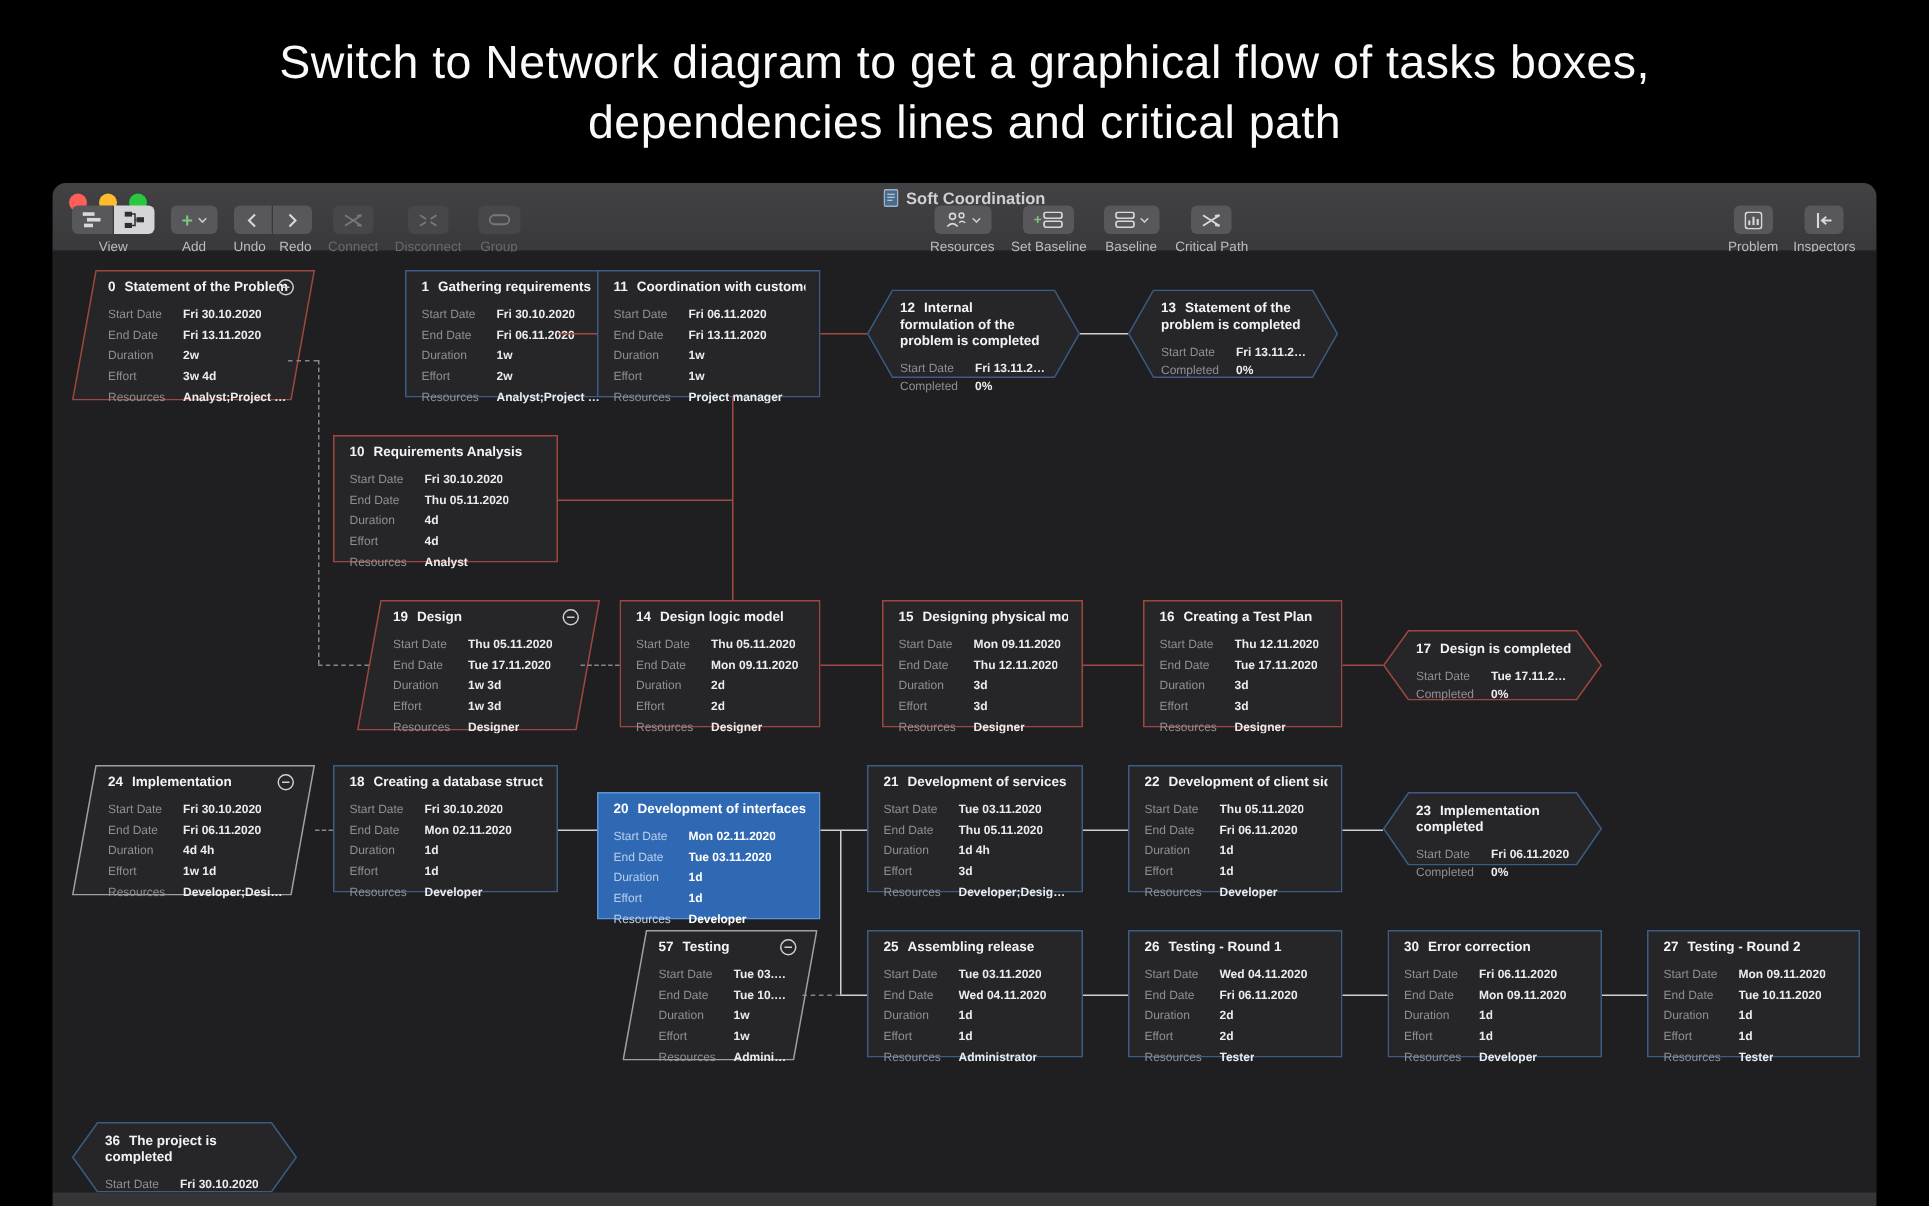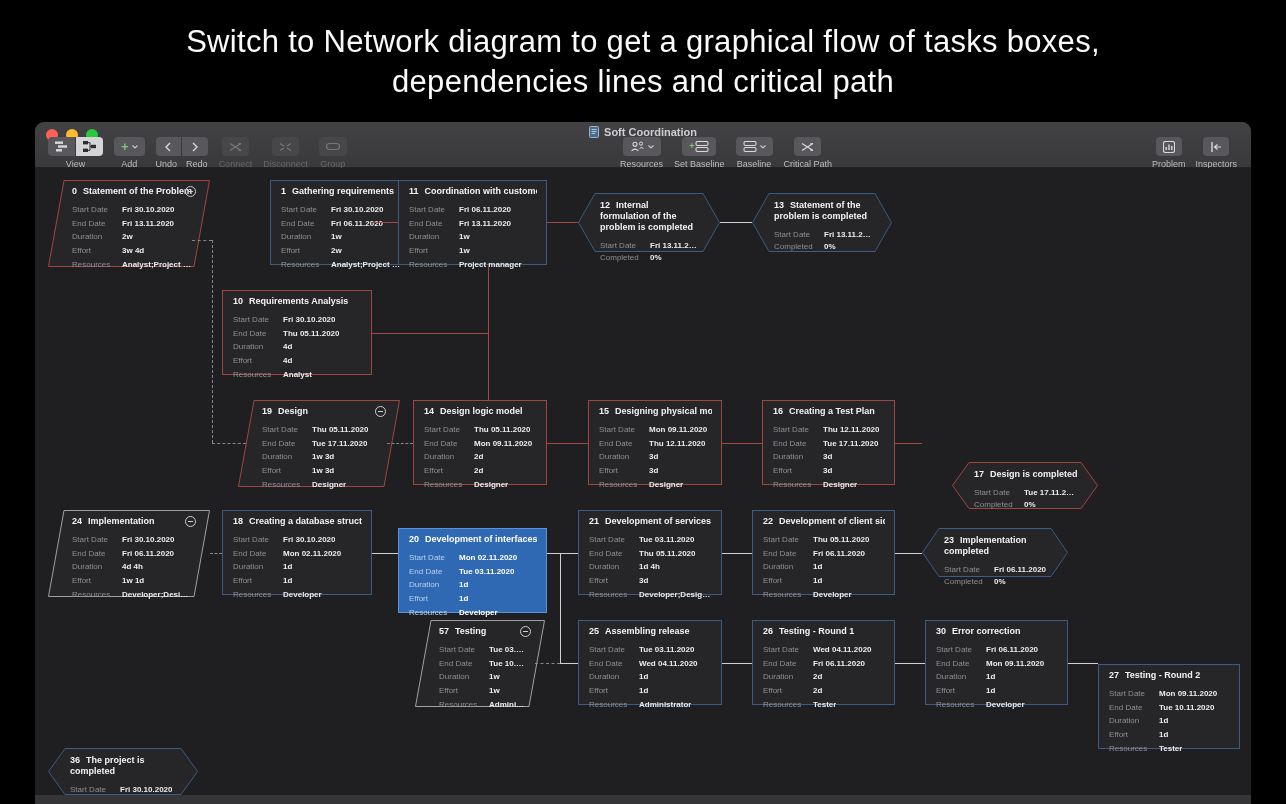--- a/index.html
+++ b/index.html
@@ -482,21 +482,21 @@
           <div class="nrow">
             <span class="nlabel">Effort</span>
             <span class="nvalue">3d</span>
           </div>
           <div class="nrow">
             <span class="nlabel">Resources</span>
             <span class="nvalue">Designer</span>
           </div>
         </div>
       </div>
-      <div class="node hex" style="left: 917px; top: 252px; width: 146px; height: 47px; margin-top: 42px;">
+      <div class="node hex" style="left: 887px; top: 252px; width: 146px; height: 47px;">
         <svg class="shape" width="146" height="47">
           <polygon points="17,0.5 129,0.5 145.5,23.5 129,46.5 17,46.5 0.5,23.5" fill="#262628" stroke="#a04641"></polygon>
         </svg>
         <div class="ncontent">
           <div class="ntitle"><span class="nid">17</span>Design is completed</div>
           <div class="nrow">
             <span class="nlabel">Start Date</span>
             <span class="nvalue">Tue 17.11.2020</span>
           </div>
           <div class="nrow">
@@ -768,21 +768,21 @@
           <div class="nrow">
             <span class="nlabel">Effort</span>
             <span class="nvalue">1d</span>
           </div>
           <div class="nrow">
             <span class="nlabel">Resources</span>
             <span class="nvalue">Developer</span>
           </div>
         </div>
       </div>
-      <div class="node rect" style="left: 1063px; top: 452px; width: 142px; height: 85px; margin-top: 44px;">
+      <div class="node rect" style="left: 1063px; top: 452px; width: 142px; height: 85px;">
         <svg class="shape" width="142" height="85">
           <rect x="0.5" y="0.5" width="141" height="84" fill="#262628" stroke="#3b5c85"></rect>
         </svg>
         <div class="ncontent">
           <div class="ntitle"><span class="nid">27</span>Testing - Round 2</div>
           <div class="nrow">
             <span class="nlabel">Start Date</span>
             <span class="nvalue">Mon 09.11.2020</span>
           </div>
           <div class="nrow">

